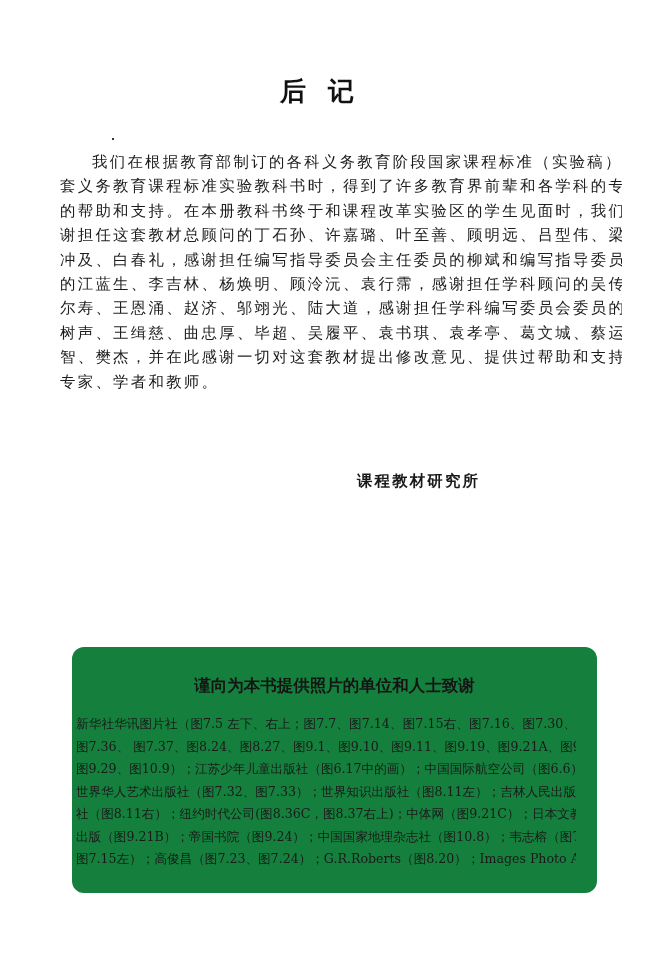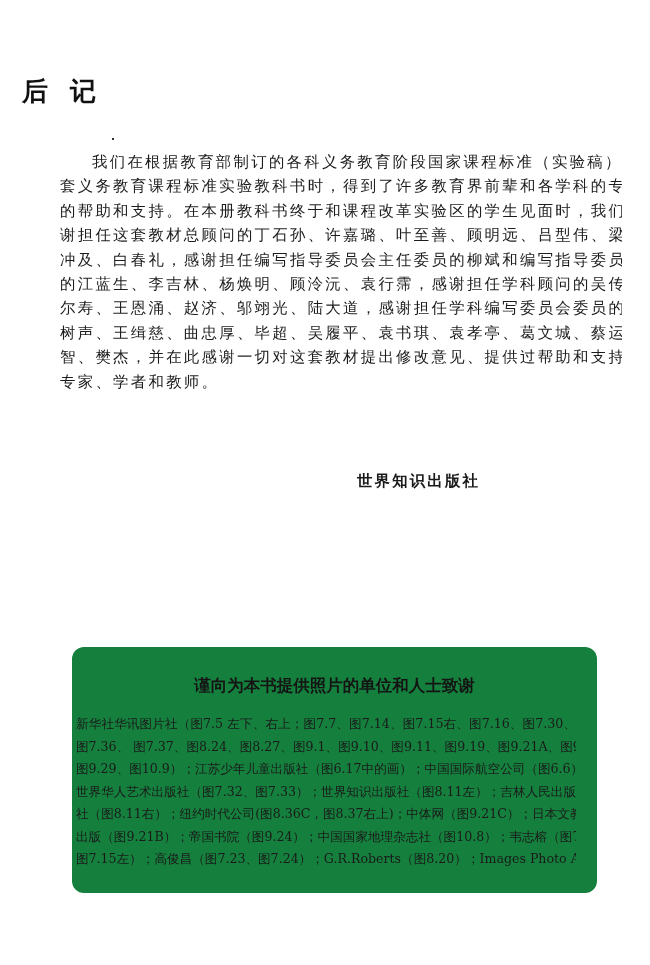--- a/index.html
+++ b/index.html
@@ -13,21 +13,21 @@
       position: relative;
       overflow: hidden;
       font-family: "DejaVu Serif", "Liberation Serif", serif;
       color: #1c1c1c;
     }
     .page-title {
       position: absolute;
       top: 74px;
       left: 0;
       width: 634px;
-      text-align: left;
+      text-align: center;
       font-family: "DejaVu Sans", "Liberation Sans", sans-serif;
       font-size: 26px;
       font-weight: bold;
       letter-spacing: 22px;
       padding-left: 22px;
       box-sizing: border-box;
       color: #111;
     }
     .dot {
       position: absolute;
@@ -125,21 +125,21 @@
   <div class="body-line">谢担任这套教材总顾问的丁石孙、许嘉璐、叶至善、顾明远、吕型伟、梁衡、金</div>
   <div class="body-line">冲及、白春礼，感谢担任编写指导委员会主任委员的柳斌和编写指导委员会委员</div>
   <div class="body-line">的江蓝生、李吉林、杨焕明、顾泠沅、袁行霈，感谢担任学科顾问的吴传钧、陈</div>
   <div class="body-line">尔寿、王恩涌、赵济、邬翊光、陆大道，感谢担任学科编写委员会委员的王丽、王</div>
   <div class="body-line">树声、王缉慈、曲忠厚、毕超、吴履平、袁书琪、袁孝亭、葛文城、蔡运龙、阚</div>
   <div class="body-line">智、樊杰，并在此感谢一切对这套教材提出修改意见、提供过帮助和支持的所有</div>
   <div class="body-line last">专家、学者和教师。</div>
 </div>
 
 <div class="signature">
-  <div class="signature-line">世界知识出版社</div>
+  <div class="signature-line">课程教材研究所</div>
 </div>
 
 <div class="credits-box" style="background: #15803d;">
   <div class="credits-title">谨向为本书提供照片的单位和人士致谢</div>
   <div class="credits-body">
     <div class="credit-line">新华社华讯图片社（图7.5 左下、右上；图7.7、图7.14、图7.15右、图7.16、图7.30、</div>
     <div class="credit-line">图7.36、 图7.37、图8.24、图8.27、图9.1、图9.10、图9.11、图9.19、图9.21A、图9.23、</div>
     <div class="credit-line">图9.29、图10.9）；江苏少年儿童出版社（图6.17中的画）；中国国际航空公司（图6.6）；</div>
     <div class="credit-line">世界华人艺术出版社（图7.32、图7.33）；世界知识出版社（图8.11左）；吉林人民出版</div>
     <div class="credit-line">社（图8.11右）；纽约时代公司(图8.36C，图8.37右上)；中体网（图9.21C）；日本文教</div>

